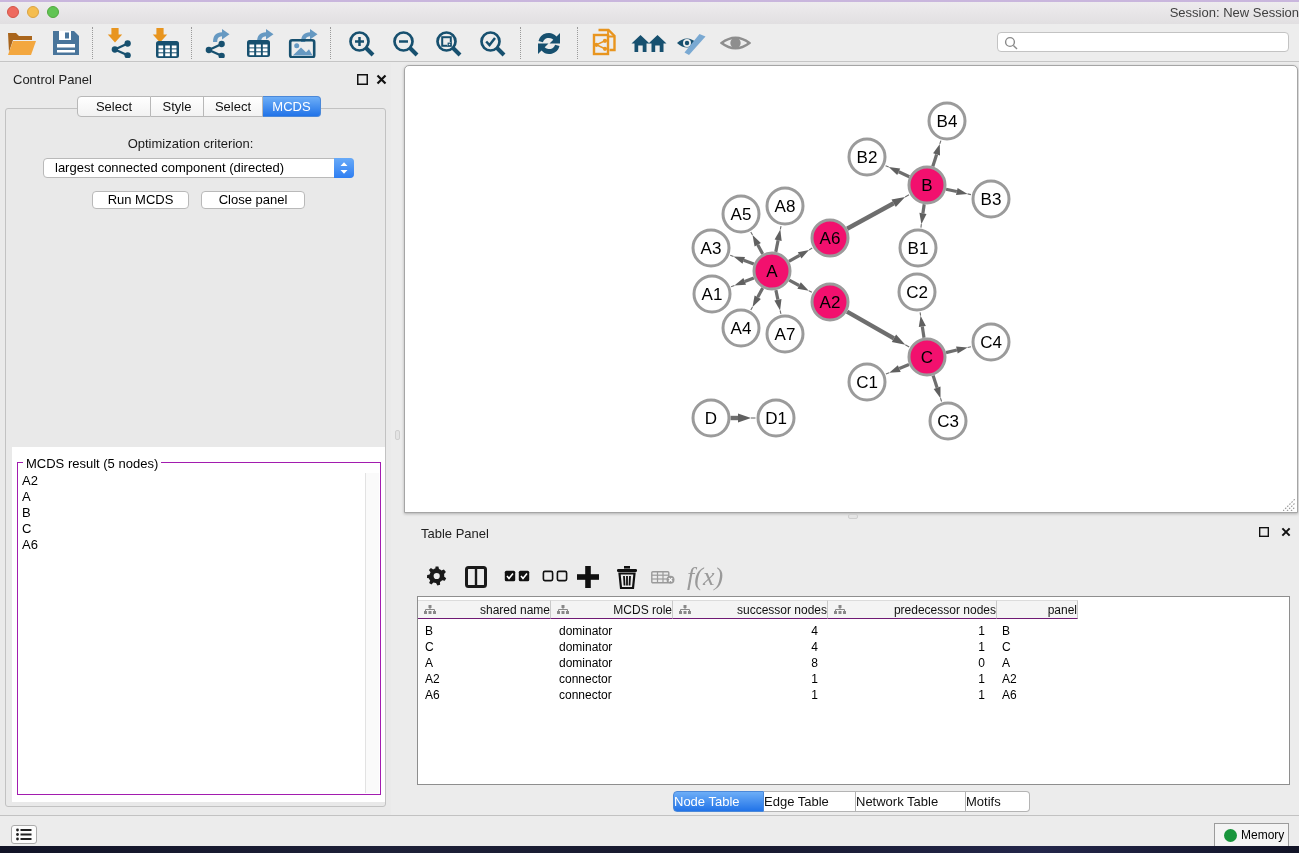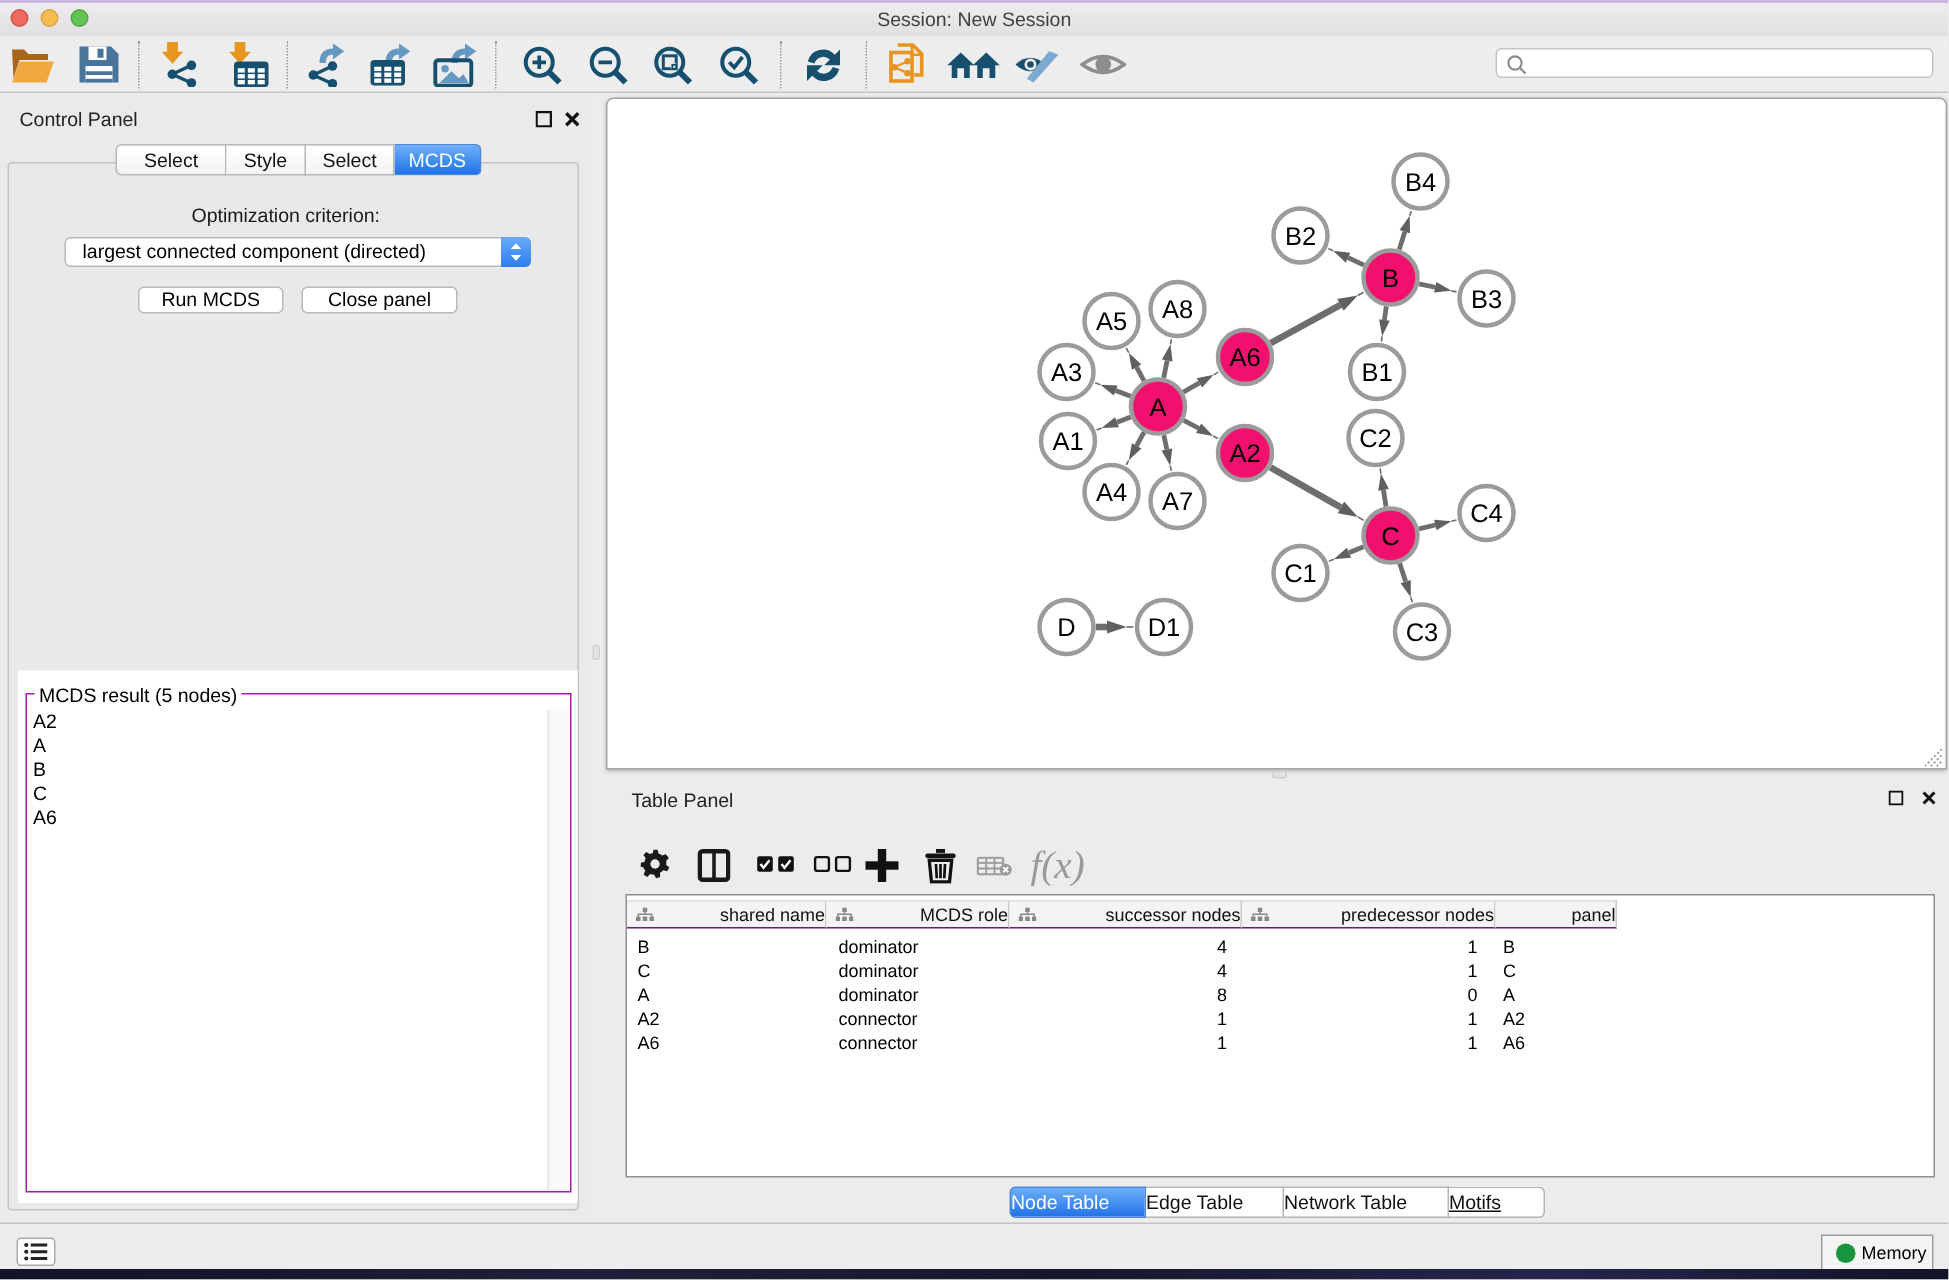--- a/index.html
+++ b/index.html
@@ -5,21 +5,21 @@
 * { margin:0; padding:0; box-sizing:border-box; }
 html,body { width:1299px; height:853px; overflow:hidden; }
 body { font-family:"Liberation Sans", sans-serif; background:#ececec; position:relative; }
 .abs { position:absolute; }
 
 
 #topstrip { left:0; top:0; width:1299px; height:2px; background:#c9b6dd; }
 #titlebar { left:0; top:2px; width:1299px; height:32px;
   background:linear-gradient(#eeecee,#dcdadc);
   border-bottom:1px solid #b9b7b9; border-radius:5px 5px 0 0;
-  font-size:13px; color:#404040; text-align:center; line-height:21px; }
+  font-size:13px; color:#404040; text-align:right; line-height:21px; }
 .tl { position:absolute; top:4px; width:12px; height:12px; border-radius:50%; }
 
 
 #toolbar { left:0; top:24px; width:1299px; height:38px; background:#ededed;
   border-bottom:1px solid #c5c5c5; }
 .tsep { position:absolute; top:3px; height:32px; width:0;
   border-left:1px dotted #9a9a9a; }
 #searchbox { position:absolute; left:997px; top:8px; width:292px; height:20px;
   background:#fff; border:1px solid #c3c3c3; border-radius:4px; }
 #searchbox svg { position:absolute; left:6px; top:3px; }
@@ -78,21 +78,21 @@
   display:flex; font-size:12px; color:#111; }
 .th { background:#f4f4f4; border-right:1px solid #c9c9c9; border-top:1px solid #dcdcdc;
   border-bottom:1px solid #701a75; position:relative; text-align:right; line-height:18px; }
 .th svg { position:absolute; left:6px; top:4px; }
 .trow { position:absolute; font-size:12px; height:16px; line-height:16px; color:#000; }
 .tnum { position:absolute; font-size:12px; height:16px; line-height:16px; color:#000; text-align:right; }
 #tp-tabs { position:absolute; left:269px; top:272px; height:21px; display:flex; font-size:13px; }
 .tptab { background:#fff; border:1px solid #b4b4b4; border-left:none; color:#111;
   line-height:19px; }
 .tptab:first-child { border-left:1px solid #b4b4b4; border-radius:4px 0 0 4px; }
-.tptab:last-child { border-radius:0 4px 4px 0;text-decoration:underline; }
+.tptab:last-child { border-radius:0 4px 4px 0; }
 .tptab.sel { background:linear-gradient(#6daef7,#2173e8); color:#fff; border-color:#4b88d8; }
 
 
 #statusbar { left:0; top:815px; width:1299px; height:31px; background:#ececec;
   border-top:1px solid #c2c2c2; }
 #sb-left { position:absolute; left:11px; top:9px; width:26px; height:19px;
   background:#fcfcfc; border:1px solid #ababab; border-radius:3px; }
 #sb-mem { position:absolute; left:1214px; top:7px; width:75px; height:24px;
   background:#f4f4f4; border:1px solid #9c9c9c; font-size:12px; color:#000;
   line-height:22px; text-align:left; padding-left:26px; }

